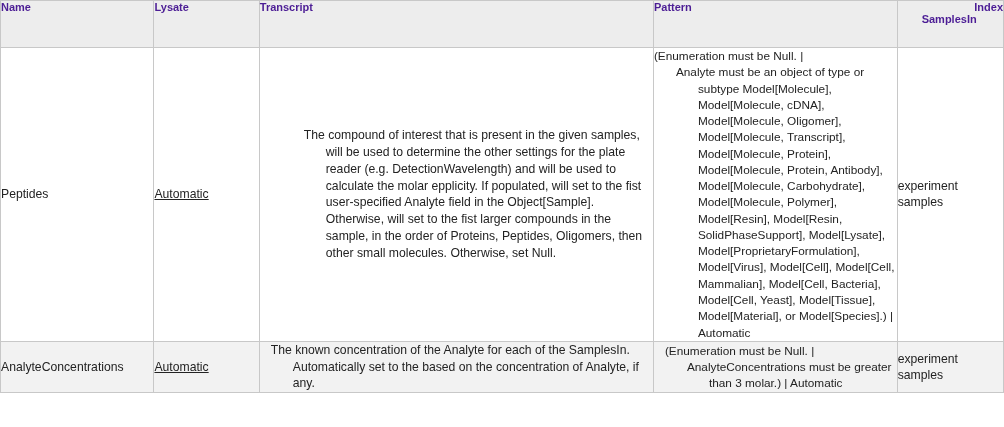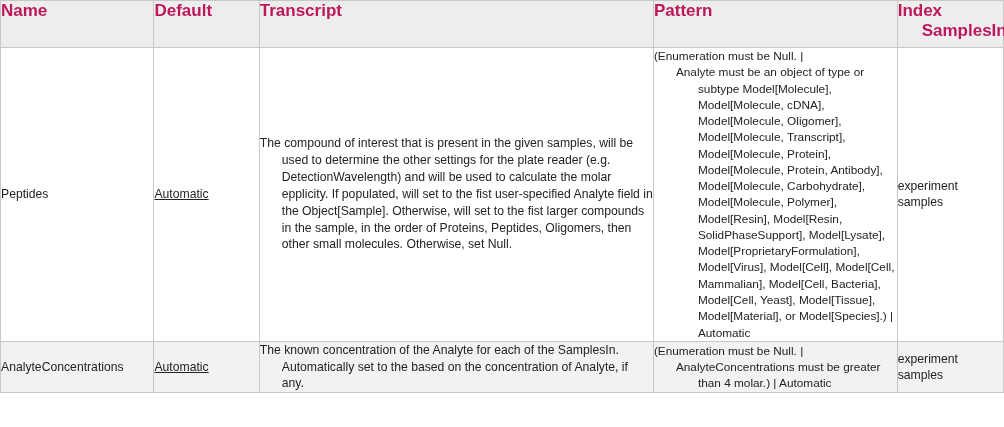--- a/index.html
+++ b/index.html
@@ -27,31 +27,31 @@
     border: 1px solid #c8c8c8;
     vertical-align: top;
     padding: 0;
   }
   
   thead tr {
     background: #ededed;
   }
   thead th {
     height: 46px;
-    font-size: 17px;
+    font-size: 11px;
     font-weight: bold;
-    color: #be185d;
+    color: #4c1d95;
     text-align: left;
     padding: 8px 8px 8px 9px;
     vertical-align: top;
   }
   th.col-index {
     padding-left: 9px;
   }
-  .index-line1 { display: block; }
+  .index-line1 { display: block; text-align: right; }
   .index-line2 { display: block; padding-left: 24px; }
 
   
   tbody td {
     font-size: 12.2px;
     color: #232323;
     line-height: 1.32;
   }
   .cell-pad {
     padding: 9px 10px 9px 10px;
@@ -84,47 +84,49 @@
     line-height: 1.38;
   }
   
   tr.row-analyte td.c-name,
   tr.row-analyte td.c-default,
   tr.row-analyte td.c-index {
     vertical-align: middle;
   }
   tr.row-analyte td.c-desc {
     vertical-align: middle;
+    padding-left: 44px;
   }
   tr.row-conc td.c-name,
   tr.row-conc td.c-default,
   tr.row-conc td.c-index {
     vertical-align: middle;
   }
   tr.row-conc td.c-desc,
   tr.row-conc td.c-pattern {
     vertical-align: middle;
+    padding-left: 11px;
   }
 </style>
 </head>
 <body>
 
 <div class="doc">
   <table class="spec">
     <colgroup>
       <col style="width:153px">
       <col style="width:105px">
       <col style="width:393px">
       <col style="width:243px">
       <col style="width:106px">
     </colgroup>
     <thead>
       <tr>
         <th class="col-name">Name</th>
-        <th class="col-default">Default</th>
+        <th class="col-default">Lysate</th>
         <th class="col-desc">Transcript</th>
         <th class="col-pattern">Pattern</th>
         <th class="col-index">
           <span class="index-line1">Index</span>
           <span class="index-line2">SamplesIn</span>
         </th>
       </tr>
     </thead>
     <tbody>
       <tr class="row-odd row-analyte">
@@ -143,20 +145,20 @@
       </tr>
       <tr class="row-even row-conc">
         <td class="c-name cell-pad">AnalyteConcentrations</td>
         <td class="c-default cell-pad">Automatic</td>
         <td class="c-desc cell-pad">
           <div class="desc-block hang">The known concentration of the Analyte for each of the SamplesIn. Automatically set to the based on the concentration of Analyte, if any.</div>
         </td>
         <td class="c-pattern cell-pad">
           <div class="pattern-block">
             <div>(Enumeration must be Null. |</div>
-            <div class="hang2">AnalyteConcentrations must be greater than 4 molar.) | Automatic</div>
+            <div class="hang2">AnalyteConcentrations must be greater than 3 molar.) | Automatic</div>
           </div>
         </td>
         <td class="c-index cell-pad">experiment samples</td>
       </tr>
     </tbody>
   </table>
 </div>
 
 </body></html>

